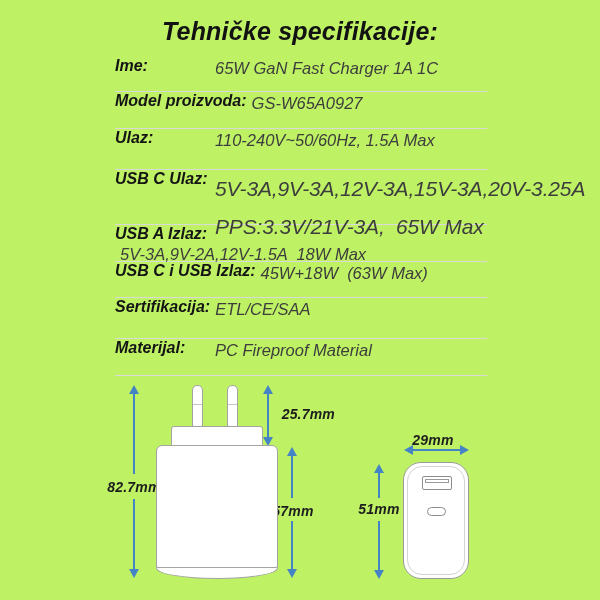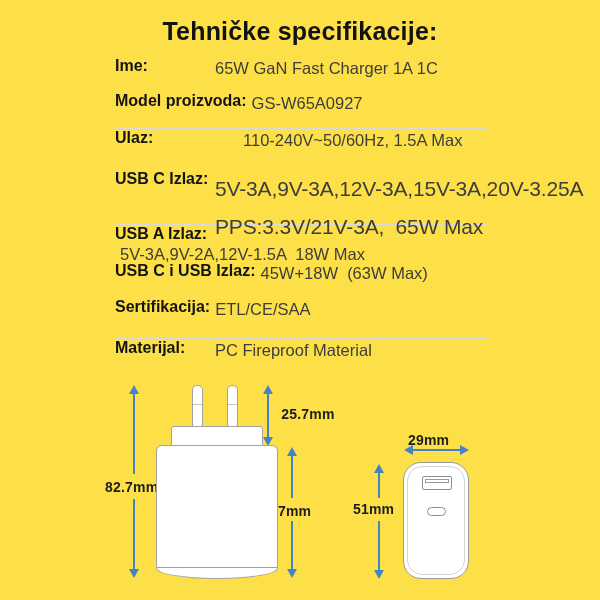--- a/index.html
+++ b/index.html
@@ -1,46 +1,46 @@
 <!DOCTYPE html>
 <html><head>
 <meta charset="utf-8">
 <style>
   html,body{margin:0;padding:0;background:#ffffff;}
   body{width:600px;height:600px;font-family:"Liberation Sans","DejaVu Sans",sans-serif;overflow:hidden;}
-  .stage{position:relative;width:600px;height:600px;background:#fde047;}
+  .stage{position:relative;width:600px;height:600px;background:#bef264;font-style:italic;}
 
   
   .title{position:absolute;top:17px;left:0;right:0;text-align:center;
          font-size:25px;font-weight:800;color:#121212;letter-spacing:.2px;}
 
   
   .spec-table{position:absolute;left:115px;top:57px;width:372px;}
   .spec-row{display:flex;align-items:flex-start;border-bottom:1px solid #dadada;}
   .spec-row:nth-child(1){height:34px;}
   .spec-row:nth-child(2){height:36px;}
-  .spec-row:nth-child(3){height:40px;gap:28px;}
+  .spec-row:nth-child(3){height:40px;}
   .spec-row:nth-child(4){height:54px;}
   .spec-row:nth-child(5){height:36px;flex-direction:column;}
   .spec-row:nth-child(6){height:35px;}
   .spec-row:nth-child(7){height:40px;}
   .spec-row:nth-child(8){height:36px;}
   .spec-label{flex:none;min-width:95px;font-size:16px;font-weight:700;color:#141414;white-space:nowrap;}
   .spec-value{flex:none;margin-left:5px;font-size:16.5px;color:#3d3d3d;white-space:pre;line-height:1.45;}
   .spec-row:nth-child(4) .spec-value{font-size:21px;letter-spacing:-.15px;line-height:1.8;}
 
   
   .vline{position:absolute;width:2px;background:#4584c4;}
   .hline{position:absolute;height:2px;background:#4584c4;}
   .tri{position:absolute;width:0;height:0;}
   .tri-up{border-left:5px solid transparent;border-right:5px solid transparent;border-bottom:9px solid #4584c4;}
   .tri-down{border-left:5px solid transparent;border-right:5px solid transparent;border-top:9px solid #4584c4;}
   .tri-left{border-top:5px solid transparent;border-bottom:5px solid transparent;border-right:9px solid #4584c4;}
   .tri-right{border-top:5px solid transparent;border-bottom:5px solid transparent;border-left:9px solid #4584c4;}
-  .dim-label{position:absolute;font-size:14px;font-weight:700;color:#1d1d1d;letter-spacing:.2px;}
+  .dim-label{position:absolute;font-size:14px;font-weight:700;color:#1d1d1d;text-align:center;letter-spacing:.2px;}
 
   
   .prong{position:absolute;width:11px;height:42px;background:#fff;border:1px solid #a3a3a3;
          border-radius:5px 5px 2px 2px;z-index:1;box-sizing:border-box;}
   .prong-line{position:absolute;left:0;right:0;top:18px;border-top:1px solid #c6c6c6;}
   .cap{position:absolute;left:171px;top:426px;width:92px;height:20px;background:#fff;
        border:1px solid #a3a3a3;border-radius:3px 3px 0 0;z-index:2;box-sizing:border-box;}
   .side-body{position:absolute;left:156px;top:445px;width:122px;height:123px;background:#fff;
        border:1px solid #a3a3a3;border-radius:6px 6px 2px 2px;z-index:3;box-sizing:border-box;}
   .side-foot{position:absolute;left:156px;top:567px;width:122px;height:12px;background:#fff;
@@ -71,21 +71,21 @@
     </div>
     <div class="spec-row">
       <span class="spec-label">Model proizvoda:</span>
       <span class="spec-value">GS-W65A0927</span>
     </div>
     <div class="spec-row">
       <span class="spec-label">Ulaz:</span>
       <span class="spec-value">110-240V~50/60Hz, 1.5A Max</span>
     </div>
     <div class="spec-row">
-      <span class="spec-label">USB C Izlaz:</span>
+      <span class="spec-label">USB C Ulaz:</span>
       <span class="spec-value">5V-3A,9V-3A,12V-3A,15V-3A,20V-3.25A
 PPS:3.3V/21V-3A,  65W Max</span>
     </div>
     <div class="spec-row">
       <span class="spec-label">USB A Izlaz:</span>
       <span class="spec-value">5V-3A,9V-2A,12V-1.5A  18W Max</span>
     </div>
     <div class="spec-row">
       <span class="spec-label">USB C i USB Izlaz:</span>
       <span class="spec-value">45W+18W  (63W Max)</span>
@@ -117,21 +117,21 @@
     <div class="vline" style="left:133px;top:392px;height:82px;"></div>
     <div class="dim-label" style="left:105px;top:479px;width:58px;">82.7mm</div>
     <div class="vline" style="left:133px;top:499px;height:71px;"></div>
     <div class="tri tri-down" style="left:129px;top:569px;"></div>
   </div>
 
   <div>
     <div class="tri tri-up" style="left:263px;top:385px;"></div>
     <div class="vline" style="left:267px;top:392px;height:46px;"></div>
     <div class="tri tri-down" style="left:263px;top:437px;"></div>
-    <div class="dim-label" style="left:281px;top:406px;width:54px;text-align:center;">25.7mm</div>
+    <div class="dim-label" style="left:281px;top:406px;width:54px;text-align:right;">25.7mm</div>
   </div>
 
   <div>
     <div class="tri tri-up" style="left:287px;top:447px;"></div>
     <div class="vline" style="left:291px;top:454px;height:44px;"></div>
     <div class="dim-label" style="left:270px;top:503px;width:46px;">57mm</div>
     <div class="vline" style="left:291px;top:521px;height:49px;"></div>
     <div class="tri tri-down" style="left:287px;top:569px;"></div>
   </div>
 

